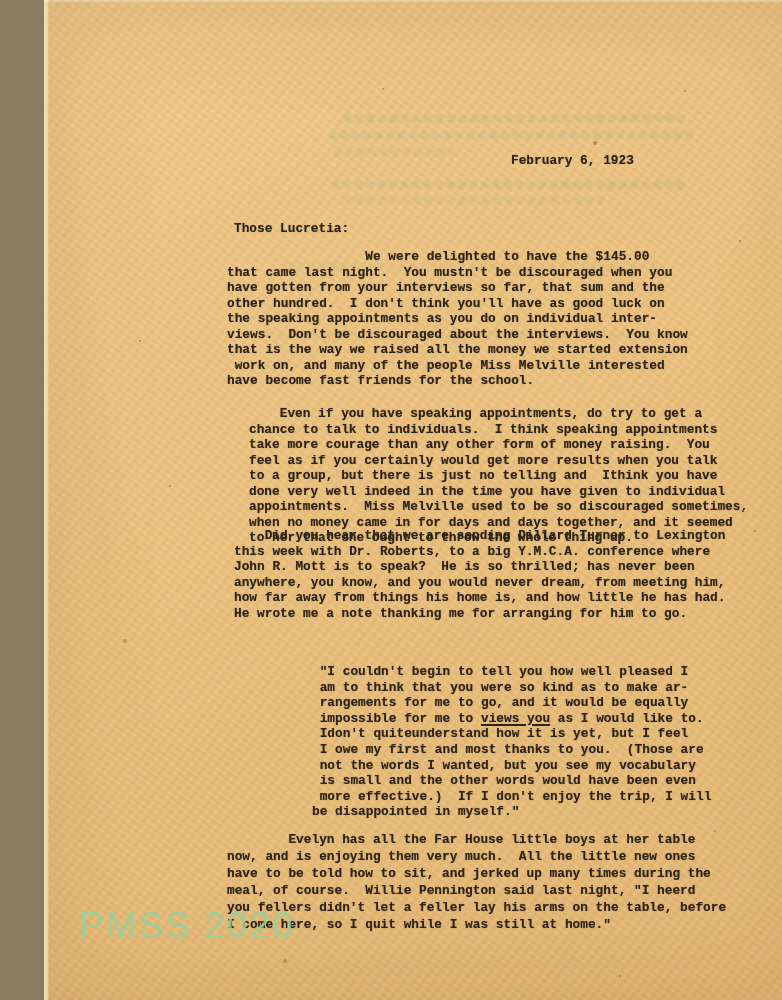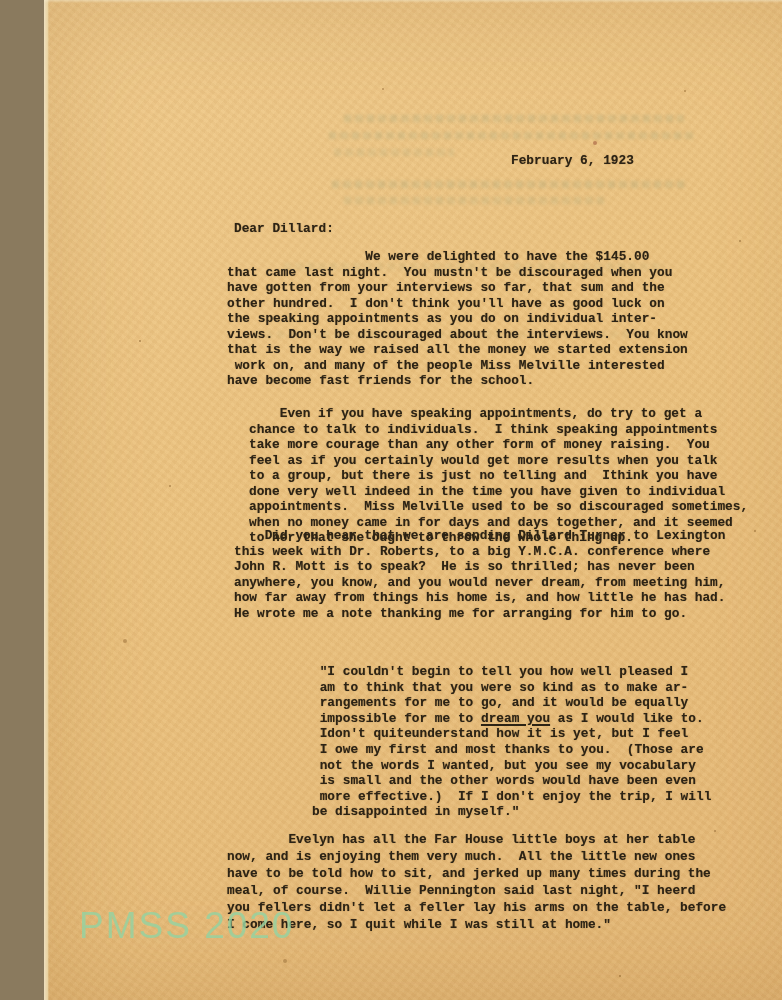--- a/index.html
+++ b/index.html
@@ -102,21 +102,21 @@
   <div class="ghost g2"></div>
   <div class="ghost g3"></div>
   <div class="ghost g4"></div>
   <div class="ghost g5"></div>
   <div class="ghost g6"></div>
   <div class="ghost g7"></div>
   <div class="specks"></div>
 
   <div class="ink date">February 6, 1923</div>
 
-  <div class="ink salutation">Dear Dillard:</div>
+  <div class="ink salutation">Those Lucretia:</div>
 
   <div class="ink para1">                  We were delighted to have the $145.00
 that came last night.  You mustn't be discouraged when you
 have gotten from your interviews so far, that sum and the
 other hundred.  I don't think you'll have as good luck on
 the speaking appointments as you do on individual inter-
 views.  Don't be discouraged about the interviews.  You know
 that is the way we raised all the money we started extension
  work on, and many of the people Miss Melville interested
 have become fast friends for the school.</div>
@@ -134,21 +134,21 @@
   <div class="ink para3">    Did you hear that we are sending Dillard Turner to Lexington
 this week with Dr. Roberts, to a big Y.M.C.A. conference where
 John R. Mott is to speak?  He is so thrilled; has never been
 anywhere, you know, and you would never dream, from meeting him,
 how far away from things his home is, and how little he has had.
 He wrote me a note thanking me for arranging for him to go.</div>
 
   <div class="ink quote"><span> "I couldn't begin to tell you how well pleased I
  am to think that you were so kind as to make ar-
  rangements for me to go, and it would be equally
- impossible for me to </span><span class="u">dream you</span><span> as I would like to.
+ impossible for me to </span><span class="u">views you</span><span> as I would like to.
  Idon't quiteunderstand how it is yet, but I feel
  I owe my first and most thanks to you.  (Those are
  not the words I wanted, but you see my vocabulary
  is small and the other words would have been even
  more effective.)  If I don't enjoy the trip, I will
 be disappointed in myself."</span></div>
 
   <div class="ink para4">        Evelyn has all the Far House little boys at her table
 now, and is enjoying them very much.  All the little new ones
 have to be told how to sit, and jerked up many times during the

